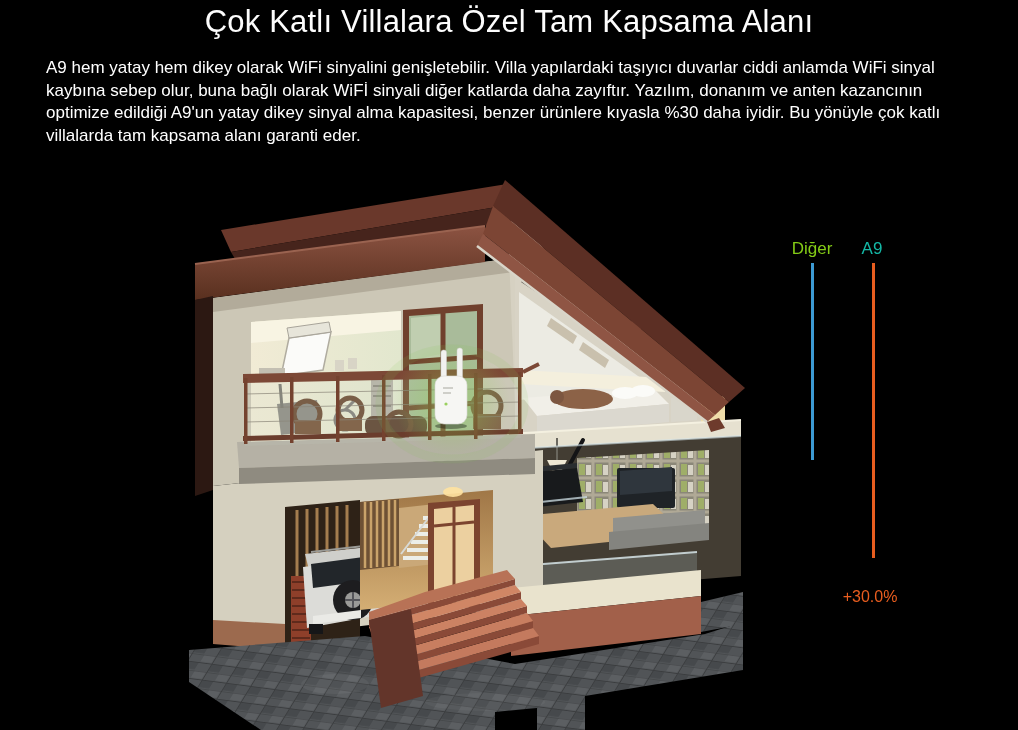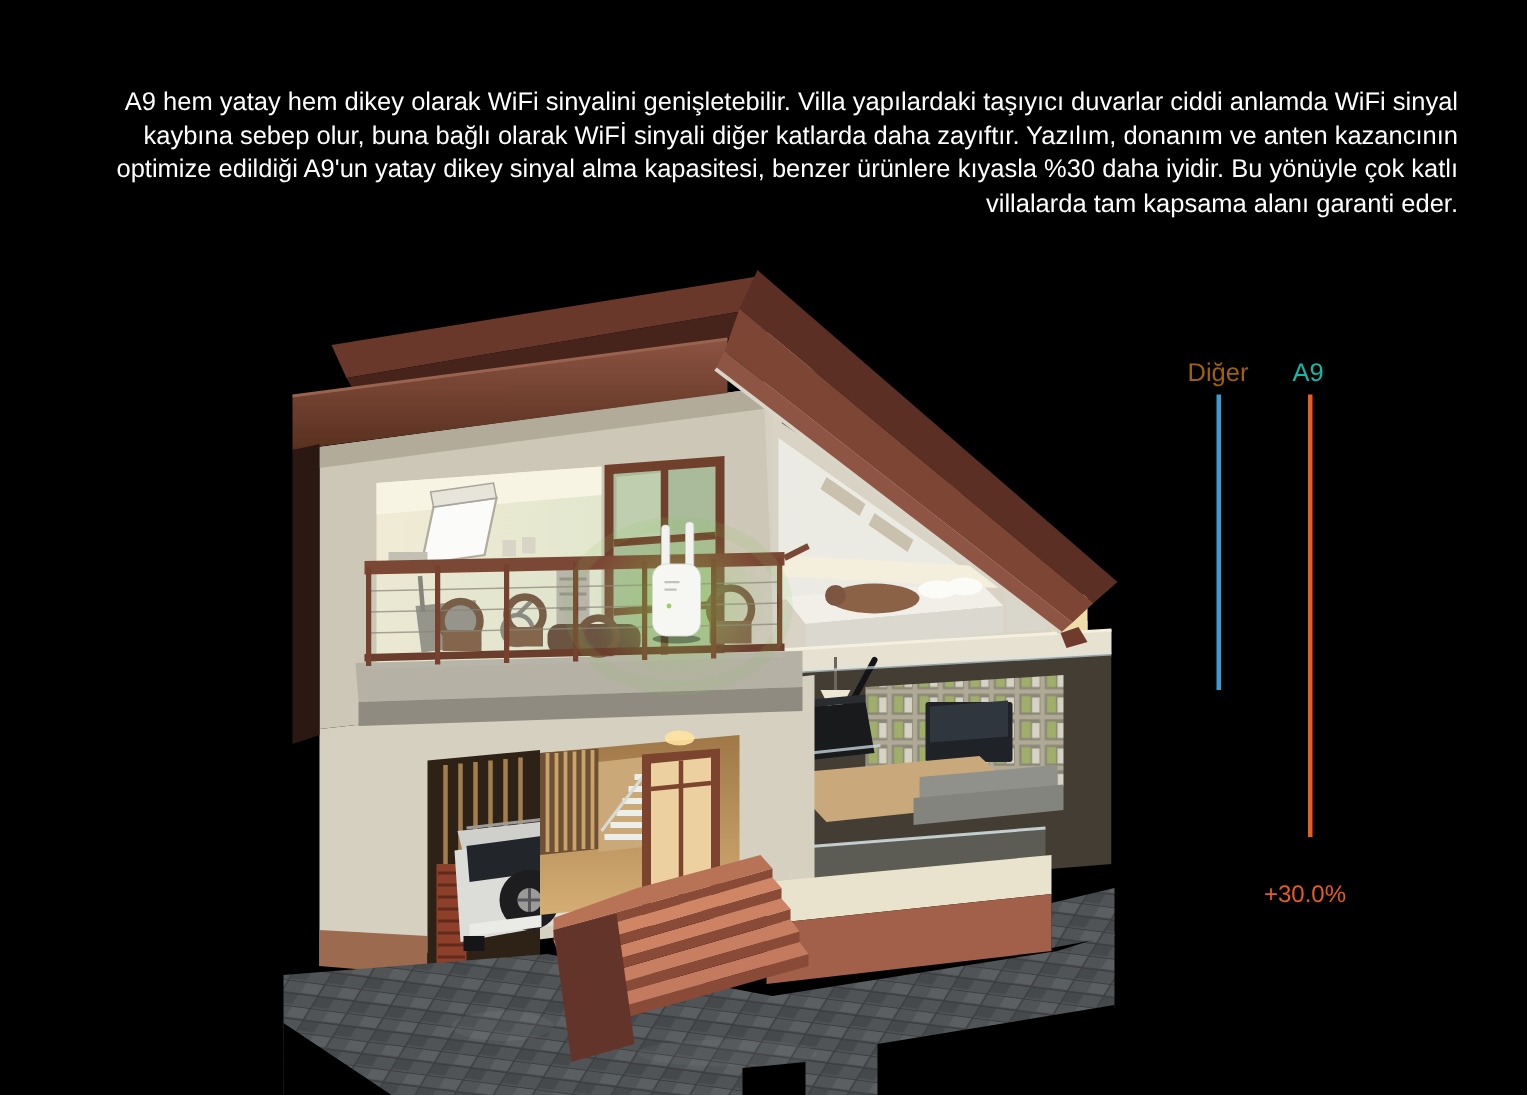--- a/index.html
+++ b/index.html
@@ -6,33 +6,34 @@
   .stage{
     position:relative;width:1018px;height:730px;background:#000;overflow:hidden;
     font-family:"Liberation Sans", sans-serif;color:#fff;
   }
   .title{
     position:absolute;top:4px;left:0;width:100%;text-align:center;
     font-size:31px;font-weight:400;letter-spacing:.2px;color:#fdfdfd;margin:0;
   }
   .desc{
     position:absolute;top:57px;left:46px;width:926px;margin:0;
-    text-align:right;font-size:17px;line-height:22.5px;color:#ffffff;font-weight:400;
+    text-align:left;font-size:17px;line-height:22.5px;color:#ffffff;font-weight:400;
   }
   .scene{position:absolute;left:185px;top:172px;width:600px;height:560px;}
   .scene svg{display:block;width:100%;height:100%;}
   .compare-label{position:absolute;transform:translateX(-50%);font-size:17px;font-weight:400;}
   .compare-line{position:absolute;width:3px;}
   .gain{position:absolute;transform:translateX(-50%);font-size:16px;font-weight:400;}
 </style>
 </head>
 <body>
 
 <div class="stage" style="background: rgb(0, 0, 0);">
 
+  <h1 class="title">Çok Katlı Villalara Özel Tam Kapsama Alanı</h1>
   <p class="desc">A9 hem yatay hem dikey olarak WiFi sinyalini genişletebilir. Villa yapılardaki taşıyıcı duvarlar ciddi anlamda WiFi sinyal kaybına sebep olur, buna bağlı olarak WiFİ sinyali diğer katlarda daha zayıftır. Yazılım, donanım ve anten kazancının optimize edildiği A9'un yatay dikey sinyal alma kapasitesi, benzer ürünlere kıyasla %30 daha iyidir. Bu yönüyle çok katlı villalarda tam kapsama alanı garanti eder.</p>
 
   <div class="scene">
     <svg viewBox="0 0 600 560">
       <defs>
         <radialGradient id="glow">
           <stop offset="0" stop-color="#8fd24f" stop-opacity=".45"></stop>
           <stop offset="1" stop-color="#8fd24f" stop-opacity="0"></stop>
         </radialGradient>
         <linearGradient id="fasc" x1="0" y1="0" x2="0" y2="1">
@@ -273,20 +274,20 @@
       <g>
         <polygon points="4,510 76,558 4,558" fill="#000"></polygon>
         <polygon points="310,540 352,536 352,558 310,558" fill="#000"></polygon>
         <polygon points="400,524 558,498 558,558 400,558" fill="#000"></polygon>
         <polygon points="556,264 600,260 600,420 556,420" fill="#000"></polygon>
       </g>
     </svg>
   </div>
 
   <div>
-    <span class="compare-label" style="left: 812px; top: 239px; color: #a16207;">Diğer</span>
+    <span class="compare-label" style="left: 812px; top: 239px; color: #84cc16;">Diğer</span>
     <span class="compare-label" style="left: 872px; top: 239px; color: #14b8a6;">A9</span>
     <div class="compare-line" style="left: 811px; top: 263px; background: rgb(61, 155, 212); height: 197px;"></div>
     <div class="compare-line" style="left: 872px; top: 263px; background: rgb(232, 93, 31); height: 295px;"></div>
     <span class="gain" style="left: 870px; top: 588px; color: rgb(232, 93, 31);">+30.0%</span>
   </div>
 
 </div>
 
 </body></html>

